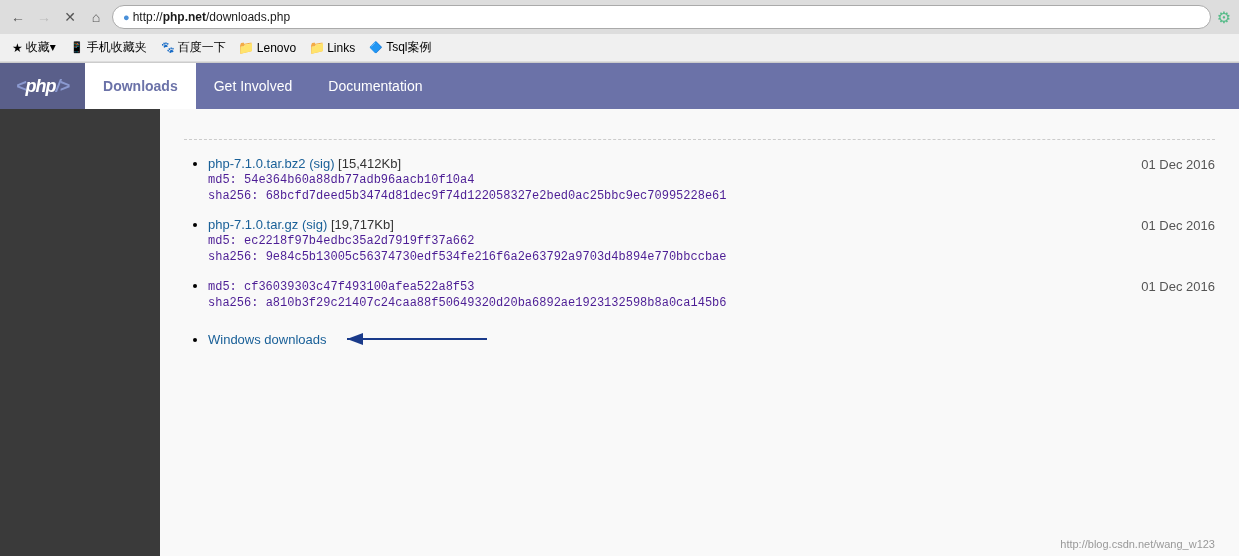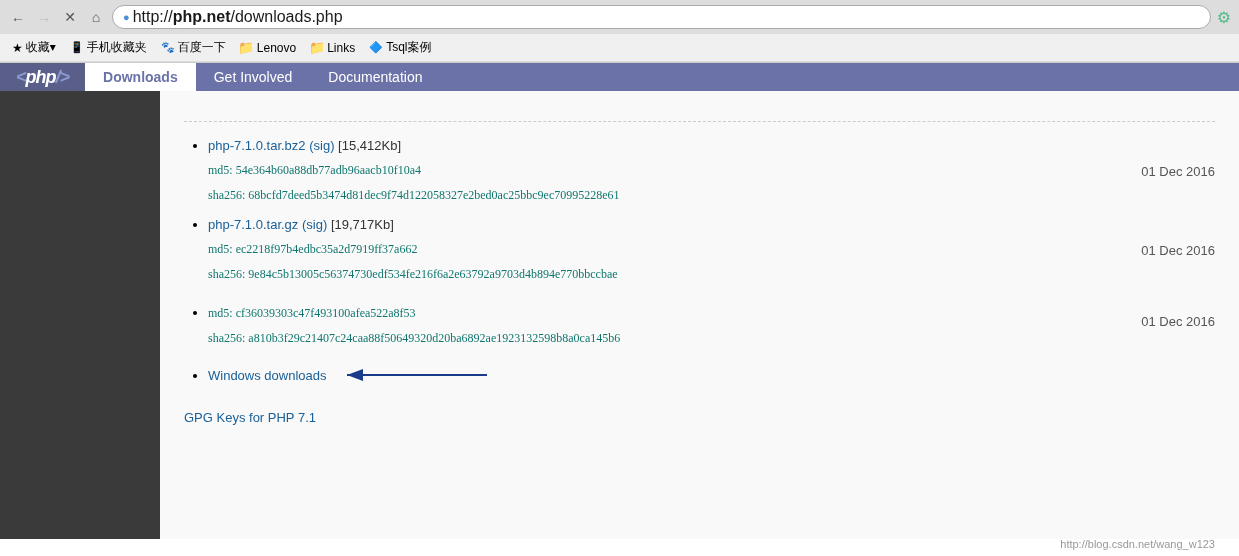--- a/index.html
+++ b/index.html
@@ -5,32 +5,32 @@
     * { margin: 0; padding: 0; box-sizing: border-box; }
     body { font-family: Arial, sans-serif; font-size: 13px; background: #fff; width: 1239px; height: 556px; overflow: hidden; }
 
     
     .browser-chrome { background: #e8e8e8; border-bottom: 1px solid #ccc; }
     .browser-toolbar { display: flex; align-items: center; padding: 4px 8px; gap: 6px; background: #ddd; height: 34px; }
     .nav-btn { width: 20px; height: 20px; border: none; background: none; cursor: pointer; font-size: 14px; color: #555; display: flex; align-items: center; justify-content: center; }
     .nav-btn.disabled { color: #bbb; cursor: default; }
     .address-bar { flex: 1; height: 24px; border: 1px solid #aaa; border-radius: 12px; background: #fff; padding: 0 10px; font-size: 12px; color: #1a1a1a; display: flex; align-items: center; }
     .address-globe { color: #4a90d9; margin-right: 3px; font-size: 11px; }
-    .address-text { font-size: 16px; }
+    .address-text { font-size: 12px; }
     .address-text .bold { font-weight: bold; }
     .browser-ext-icon { font-size: 16px; color: #5b8; }
 
     
     .bookmarks-bar { display: flex; align-items: center; padding: 3px 8px; gap: 6px; background: #f0f0f0; border-bottom: 1px solid #ddd; height: 28px; font-size: 12px; }
     .bookmark-item { display: flex; align-items: center; gap: 3px; cursor: pointer; padding: 2px 4px; border-radius: 3px; white-space: nowrap; }
     .bm-icon { width: 14px; height: 14px; display: inline-flex; align-items: center; justify-content: center; font-size: 11px; }
     .bm-folder { color: #f5a623; font-size: 13px; }
 
     
-    .site-nav { background: #6b72a8; display: flex; align-items: center; height: 28px; padding-left: 0; }
+    .site-nav { background: #6b72a8; display: flex; align-items: center; height: 46px; padding-left: 0; }
     .php-logo { background: #5a5f8a; padding: 8px 16px; margin-right: 0; display: flex; align-items: center; height: 100%; }
     .php-logo-text { color: #fff; font-size: 18px; font-style: italic; font-weight: bold; letter-spacing: -1px; }
     .php-logo-text .php-bracket { color: #8b99d0; }
     .nav-items { display: flex; align-items: center; height: 100%; }
     .nav-item { color: #fff; padding: 8px 18px; height: 100%; display: flex; align-items: center; font-size: 14px; cursor: pointer; text-decoration: none; }
     .nav-item.active { background: #fff; color: #6b72a8; font-weight: bold; }
 
     
     .page-layout { display: flex; height: calc(556px - 34px - 28px - 46px); }
     .sidebar { width: 160px; background: #3a3a3a; flex-shrink: 0; }
@@ -39,33 +39,33 @@
     .main-content { flex: 1; padding: 20px 24px; background: #f9f9f9; overflow-y: auto; position: relative; }
 
     .page-title { font-size: 20px; color: #333; margin-bottom: 8px; }
     .page-title .changelog-link { color: #1a6098; text-decoration: none; }
     .divider { border: none; border-top: 1px dashed #ccc; margin: 10px 0 16px 0; }
 
     .download-list { list-style: disc; padding-left: 24px; }
     .download-list li { margin-bottom: 14px; }
     .download-link { color: #1a6098; text-decoration: none; font-size: 13px; }
     .file-size { color: #333; font-size: 13px; }
-    .hash-line { color: #0f766e; font-size: 12px; margin-top: 10px; font-family: Liberation Serif, serif; }
+    .hash-line { color: #4c1d95; font-size: 12px; margin-top: 2px; font-family: Liberation Mono, monospace; }
     .date-col { min-width: 100px; text-align: right; color: #555; font-size: 13px; padding-top: 1px; }
 
     .windows-link { color: #1a6098; text-decoration: none; font-size: 13px; }
 
     .gpg-section { margin-top: 20px; }
     .gpg-link { color: #1a6098; text-decoration: none; font-size: 13px; }
 
     
     .page-footer { position: fixed; bottom: 6px; right: 24px; color: #999; font-size: 11px; }
 
     
-    .file-row { display: flex; justify-content: space-between; align-items: center; }
+    .file-row { display: flex; justify-content: space-between; align-items: flex-start; }
     .file-left { flex: 1; }
   </style>
 </head>
 <body>
 
 <div class="browser-chrome">
 
   <div class="browser-toolbar">
     <button class="nav-btn">←</button>
     <button class="nav-btn disabled">→</button>
@@ -192,21 +192,18 @@
               <marker id="arrowhead" markerWidth="8" markerHeight="6" refX="8" refY="3" orient="auto">
                 <polygon points="0 0, 8 3, 0 6" fill="#1a3a8a"></polygon>
               </marker>
             </defs>
             <path d="M 150,15 Q 80,15 10,15" stroke="#1a3a8a" stroke-width="2" fill="none" marker-end="url(#arrowhead)"></path>
           </svg>
         </div>
       </li>
     </ul>
 
-    <div class="gpg-section">
-      <a class="gpg-link" href="#">GPG Keys for PHP 7.1</a>
-    </div>
 
     <div class="page-footer">
       <span>http://blog.csdn.net/wang_w123</span>
     </div>
   </div>
 </div>
 
 </body></html>

